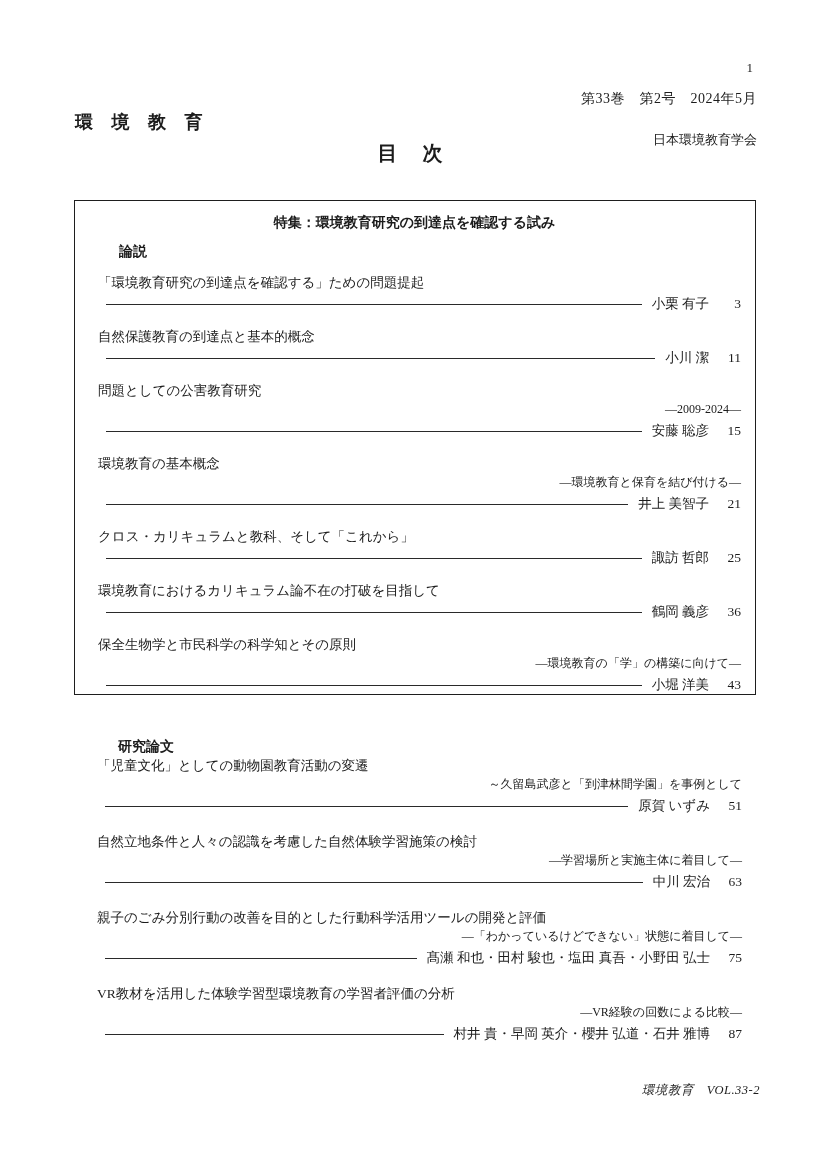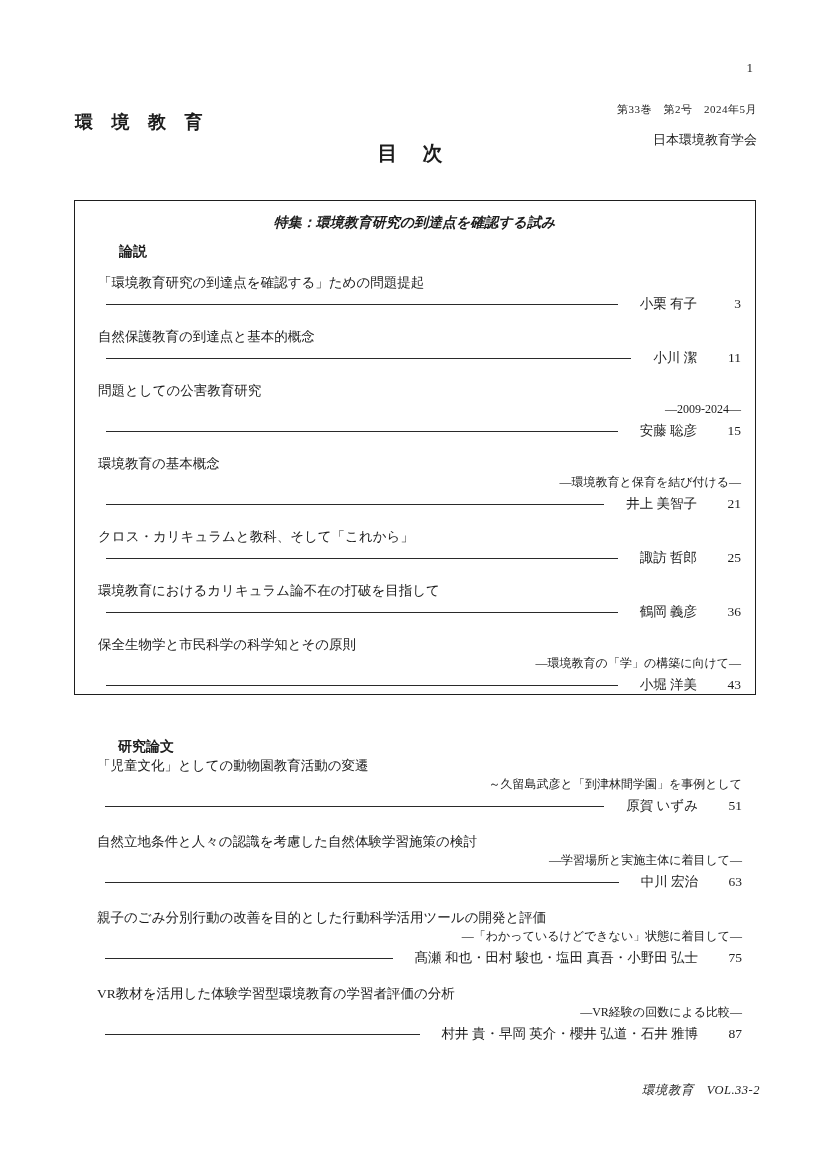--- a/index.html
+++ b/index.html
@@ -12,22 +12,22 @@
     font-family: "Liberation Serif", "DejaVu Serif", serif;
     overflow: hidden;
   }
 
   
   .page-number {
     position: absolute; top: 60px; right: 74px;
     font-size: 13px;
   }
   .issue-info {
-    position: absolute; top: 102px; right: 70px;
-    font-size: 11px; letter-spacing: 0.5px;
+    position: absolute; top: 90px; right: 70px;
+    font-size: 14px; letter-spacing: 0.5px;
   }
   .journal-title {
     position: absolute; top: 110px; left: 75px;
     font-size: 18px; font-weight: 700; letter-spacing: 7px;
   }
   .society {
     position: absolute; top: 131px; right: 70px;
     font-size: 13px;
   }
   .toc-title {
@@ -42,21 +42,20 @@
     width: 682px; height: 495px;
     box-sizing: border-box;
     border: 1.5px solid #1e1e1e;
     padding: 12px 14px 0 13px;
   }
   .special-heading {
     text-align: center;
     font-size: 14px; font-weight: 700;
     line-height: 20px;
     margin-bottom: 9px;
-    font-style: italic;
   }
   .category-heading {
     font-size: 14px; font-weight: 700;
     line-height: 19px;
     padding-left: 31px;
   }
 
   
   .entry { margin-top: 13px; }
   .entry.first { margin-top: 12px; }
@@ -68,21 +67,21 @@
   .entry-subtitle {
     margin-left: 28px;
     font-size: 12px; line-height: 19px;
     white-space: nowrap;
     text-align: right;
   }
   .author-row {
     margin-left: 18px; margin-top: 2px;
     height: 20px;
     display: flex; align-items: center;
-    column-gap: 22px;
+    column-gap: 10px;
   }
   .leader { flex: 1 1 auto; height: 0; border-top: 1.3px solid #2a2a2a; }
   .authors { flex: 0 0 auto; font-size: 13.5px; white-space: nowrap; }
   .pagenum { flex: 0 0 auto; min-width: 22px; text-align: right; font-size: 13.5px; }
 
   
   .research-section {
     position: absolute; top: 737px; left: 74px;
     width: 682px;
     box-sizing: border-box;

